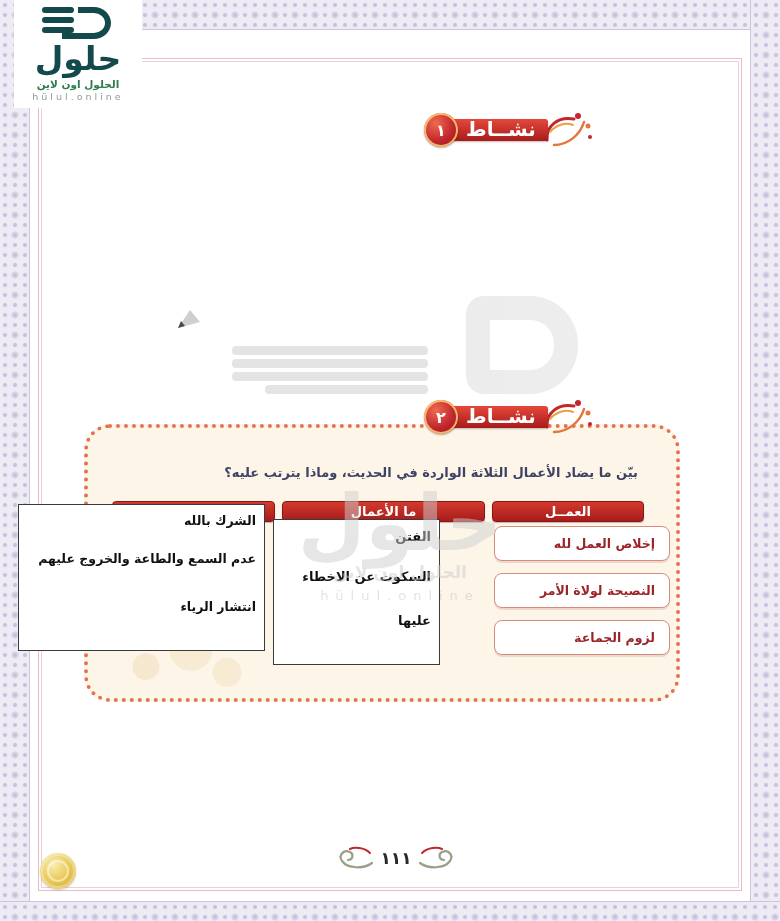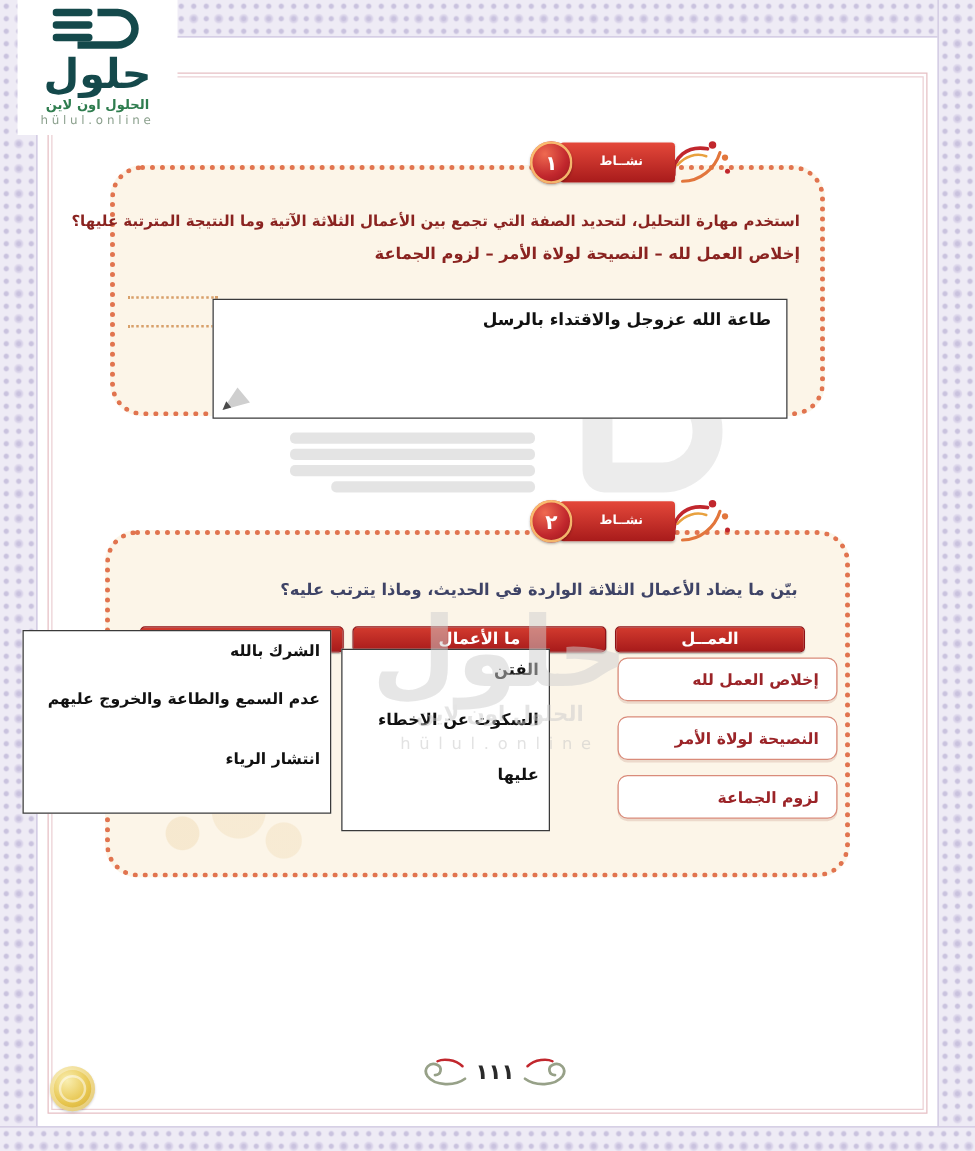--- a/index.html
+++ b/index.html
@@ -39,23 +39,23 @@
   .badge1 { left:424px; top:110px; }
   .badge2 { left:424px; top:397px; }
   .badge-circle {
     position:relative; z-index:2; width:34px; height:34px; border-radius:50%;
     background:radial-gradient(circle at 35% 30%, #ef6a50, #c1272d 55%, #8e1216);
     box-shadow:inset 0 0 0 2px rgba(255,208,120,.85), 0 1px 2px rgba(0,0,0,.3);
     color:#fff; font-weight:bold; font-size:16px;
     display:flex; align-items:center; justify-content:center;
   }
   .badge-ribbon {
-    position:relative; z-index:1; height:32px; min-width:92px; margin-left:-10px;
+    position:relative; z-index:1; height:22px; min-width:92px; margin-left:-10px;
     background:linear-gradient(180deg,#e4483a,#a81b1b);
-    border-radius:3px; color:#fff; font-weight:bold; font-size:10px;
+    border-radius:3px; color:#fff; font-weight:bold; font-size:20px;
     display:flex; align-items:center; justify-content:center; padding:0 12px 2px 18px;
     box-shadow:0 1px 2px rgba(0,0,0,.25);
   }
   .badge-flourish { margin-left:-4px; }
 
   
   .activity-box {
     position:absolute; background:#fcf5e8; border:4px dotted #e1744f;
     border-radius:26px; z-index:10;
   }
@@ -163,30 +163,21 @@
     <svg class="badge-flourish" width="50" height="40" viewBox="0 0 50 40">
       <path d="M3,30 C2,16 14,6 30,9" fill="none" stroke="#c1272d" stroke-width="3" stroke-linecap="round"></path>
       <path d="M10,35 C24,35 36,25 40,12" fill="none" stroke="#e2763c" stroke-width="2.5" stroke-linecap="round"></path>
       <path d="M6,22 C12,15 21,12 29,15" fill="none" stroke="#e8a13f" stroke-width="2" stroke-linecap="round"></path>
       <circle cx="34" cy="6" r="3" fill="#c1272d"></circle>
       <circle cx="44" cy="16" r="2.5" fill="#e2763c"></circle>
       <circle cx="46" cy="27" r="2" fill="#c1272d"></circle>
     </svg>
   </div>
 
-  <div class="activity-box box1">
-    <div class="q q1a">استخدم مهارة التحليل، لتحديد الصفة التي تجمع بين الأعمال الثلاثة الآتية وما النتيجة المترتبة عليها؟</div>
-    <div class="q q1b">إخلاص العمل لله – النصيحة لولاة الأمر – لزوم الجماعة</div>
-    <div class="ans-line" style="left:10px; top:101px;"></div>
-    <div class="ans-line" style="left:10px; top:124px;"></div>
-  </div>
-
-  <div class="overlay ov-1">
-    <div class="ov-answer">طاعة الله عزوجل والاقتداء بالرسل</div>
-  </div>
+
   <svg class="pencil" style="left:176px; top:306px;" width="30" height="24" viewBox="0 0 30 24">
     <polygon points="2,22 24,16 14,4" fill="#cfcfcf"></polygon>
     <polygon points="2,22 9,20 5,15" fill="#4a4a4a"></polygon>
   </svg>
 
   <div class="wm1">
     <div class="wm1-d"></div>
     <div class="wm1-bar wb1"></div>
     <div class="wm1-bar wb2"></div>
     <div class="wm1-bar wb3"></div>

